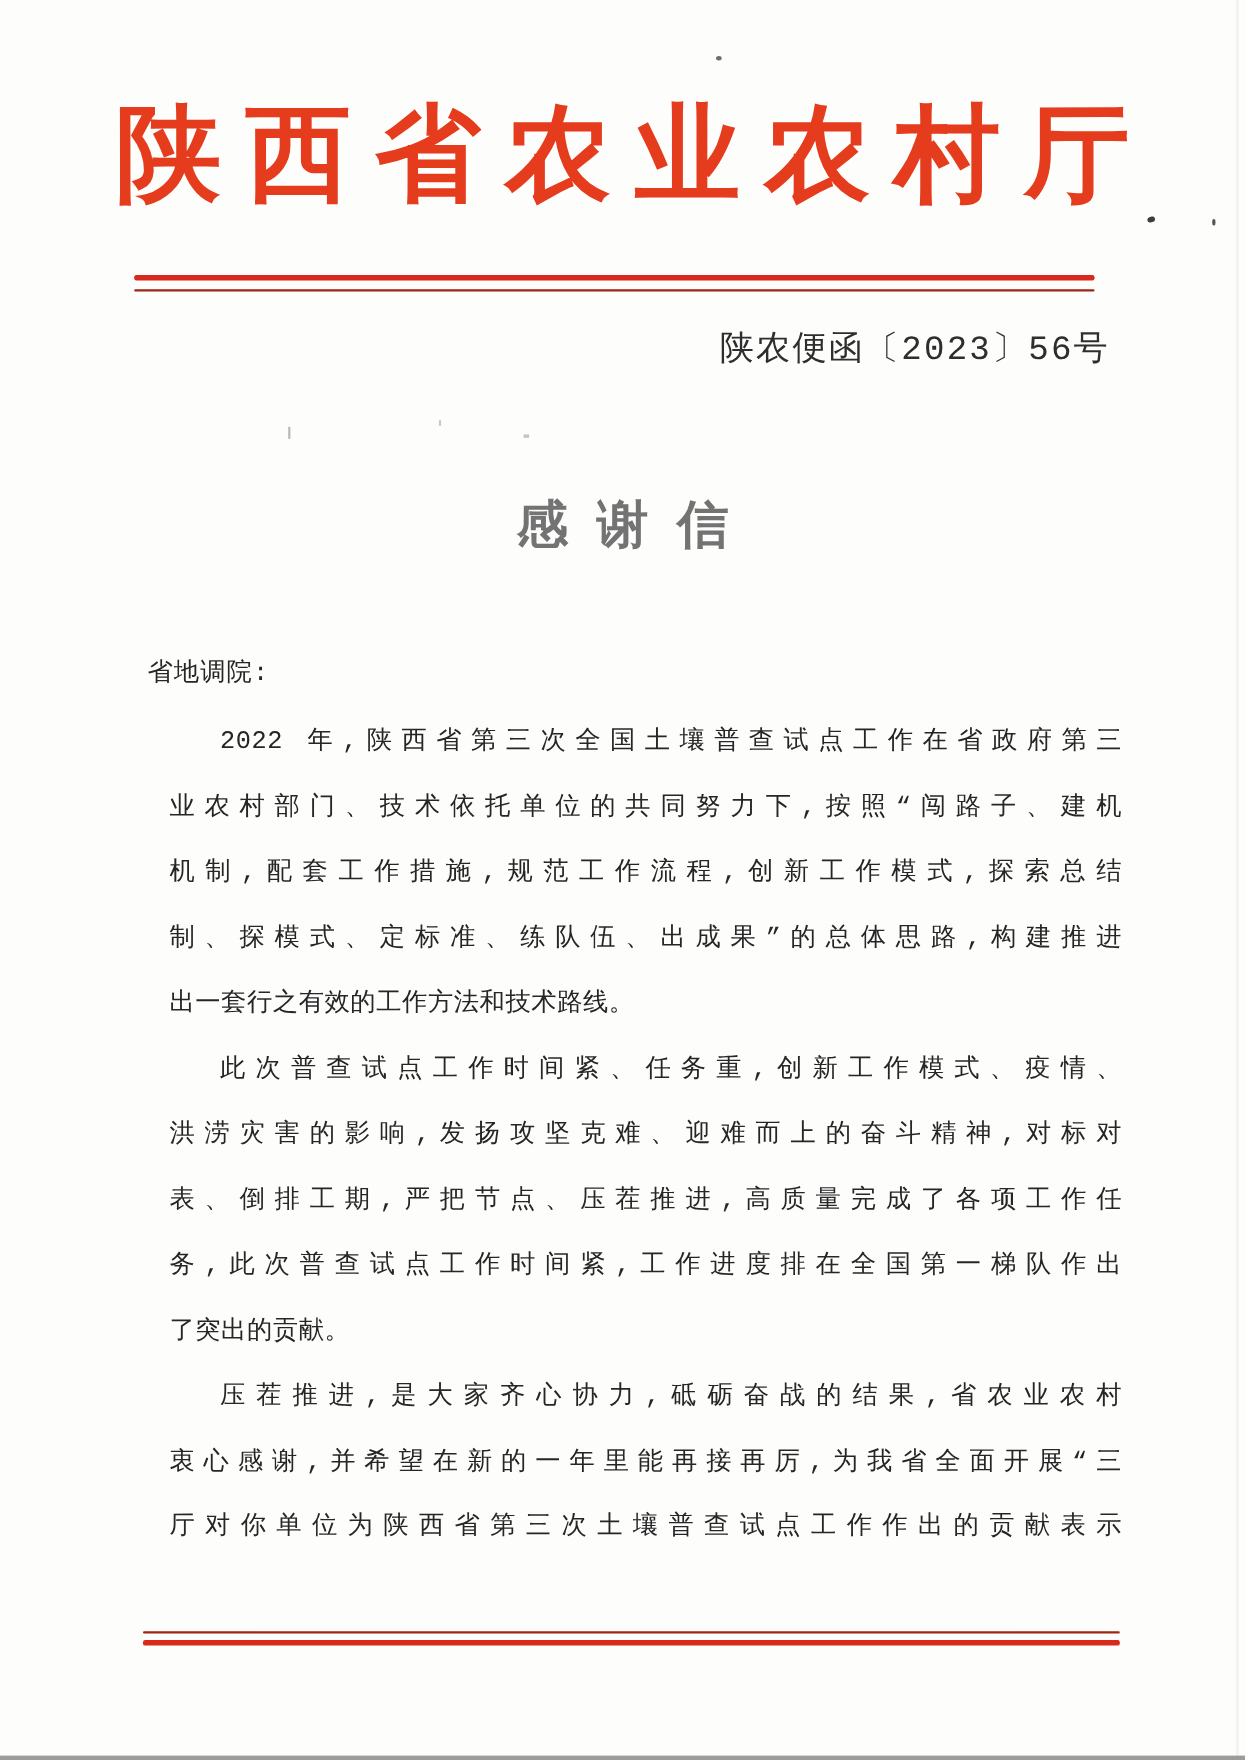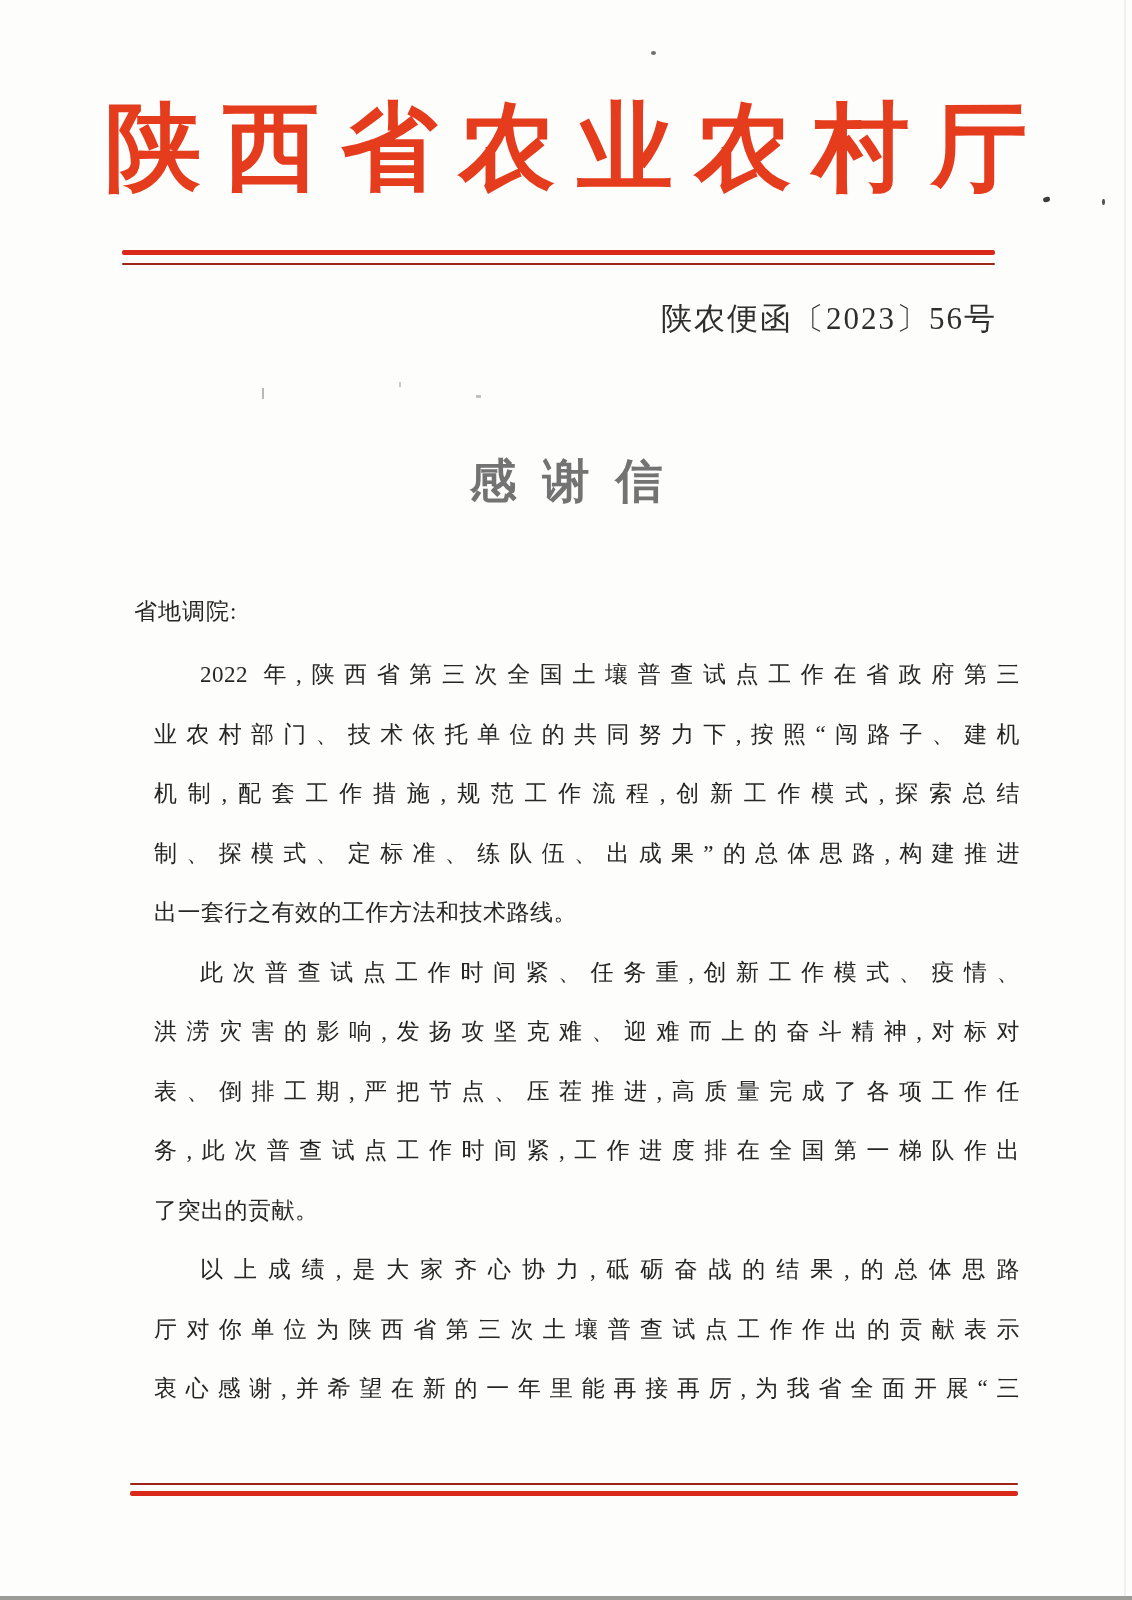--- a/index.html
+++ b/index.html
@@ -7,21 +7,21 @@
     padding: 0;
     background: #e9e9e7;
   }
   .page {
     position: relative;
     width: 1132px;
     height: 1600px;
     margin: 0 auto;
     background: #fdfdfc;
     overflow: hidden;
-    font-family: Liberation Serif, serif;
+    font-family: Liberation Mono, monospace;
   }
   
   .letterhead {
     position: absolute;
     top: 86px;
     left: 0;
     right: 0;
     margin: 0;
     text-align: center;
     font-size: 96px;
@@ -37,21 +37,21 @@
   .header-rule { top: 250px; left: 122px; width: 873px; }
   .header-rule .r1 { height: 5px; background: var(--rule-red, #d8291a); border-radius: 2px; }
   .header-rule .r2 { height: 2px; margin-top: 8px; background: var(--rule-dark-red, #9e2415); border-radius: 2px; }
   .footer-rule { top: 1483px; left: 130px; width: 888px; }
   .footer-rule .r1 { height: 2px; background: var(--rule-dark-red, #9e2415); border-radius: 2px; }
   .footer-rule .r2 { height: 5px; margin-top: 6px; background: var(--rule-red, #d8291a); border-radius: 2px; }
   
   .doc-number {
     position: absolute;
     top: 297px;
-    right: 135px;
+    right: 123px;
     font-size: 31px;
     line-height: 44px;
     letter-spacing: 2px;
     color: #2e2e2e;
     white-space: nowrap;
   }
   
   .title {
     position: absolute;
     top: 450px;
@@ -136,23 +136,23 @@
     <div class="line indent fill">2022 年,陕西省第三次全国土壤普查试点工作在省政府第三</div>
     <div class="line fill">业农村部门、技术依托单位的共同努力下,按照“闯路子、建机</div>
     <div class="line fill">机制,配套工作措施,规范工作流程,创新工作模式,探索总结</div>
     <div class="line fill">制、探模式、定标准、练队伍、出成果”的总体思路,构建推进</div>
     <div class="line">出一套行之有效的工作方法和技术路线。</div>
     <div class="line indent fill">此次普查试点工作时间紧、任务重,创新工作模式、疫情、</div>
     <div class="line fill">洪涝灾害的影响,发扬攻坚克难、迎难而上的奋斗精神,对标对</div>
     <div class="line fill">表、倒排工期,严把节点、压茬推进,高质量完成了各项工作任</div>
     <div class="line fill">务,此次普查试点工作时间紧,工作进度排在全国第一梯队作出</div>
     <div class="line">了突出的贡献。</div>
-    <div class="line indent fill">以上成绩,是大家齐心协力,砥砺奋战的结果,的总体思路</div>
+    <div class="line indent fill">压茬推进,是大家齐心协力,砥砺奋战的结果,省农业农村</div>
+    <div class="line fill">衷心感谢,并希望在新的一年里能再接再厉,为我省全面开展“三</div>
     <div class="line fill">厅对你单位为陕西省第三次土壤普查试点工作作出的贡献表示</div>
-    <div class="line fill">衷心感谢,并希望在新的一年里能再接再厉,为我省全面开展“三</div>
   </div>
 
   <div class="double-rule footer-rule">
     <div class="r1"></div>
     <div class="r2"></div>
   </div>
 
   <div class="artifact a1"></div>
   <div class="artifact a2"></div>
   <div class="artifact a3"></div>

